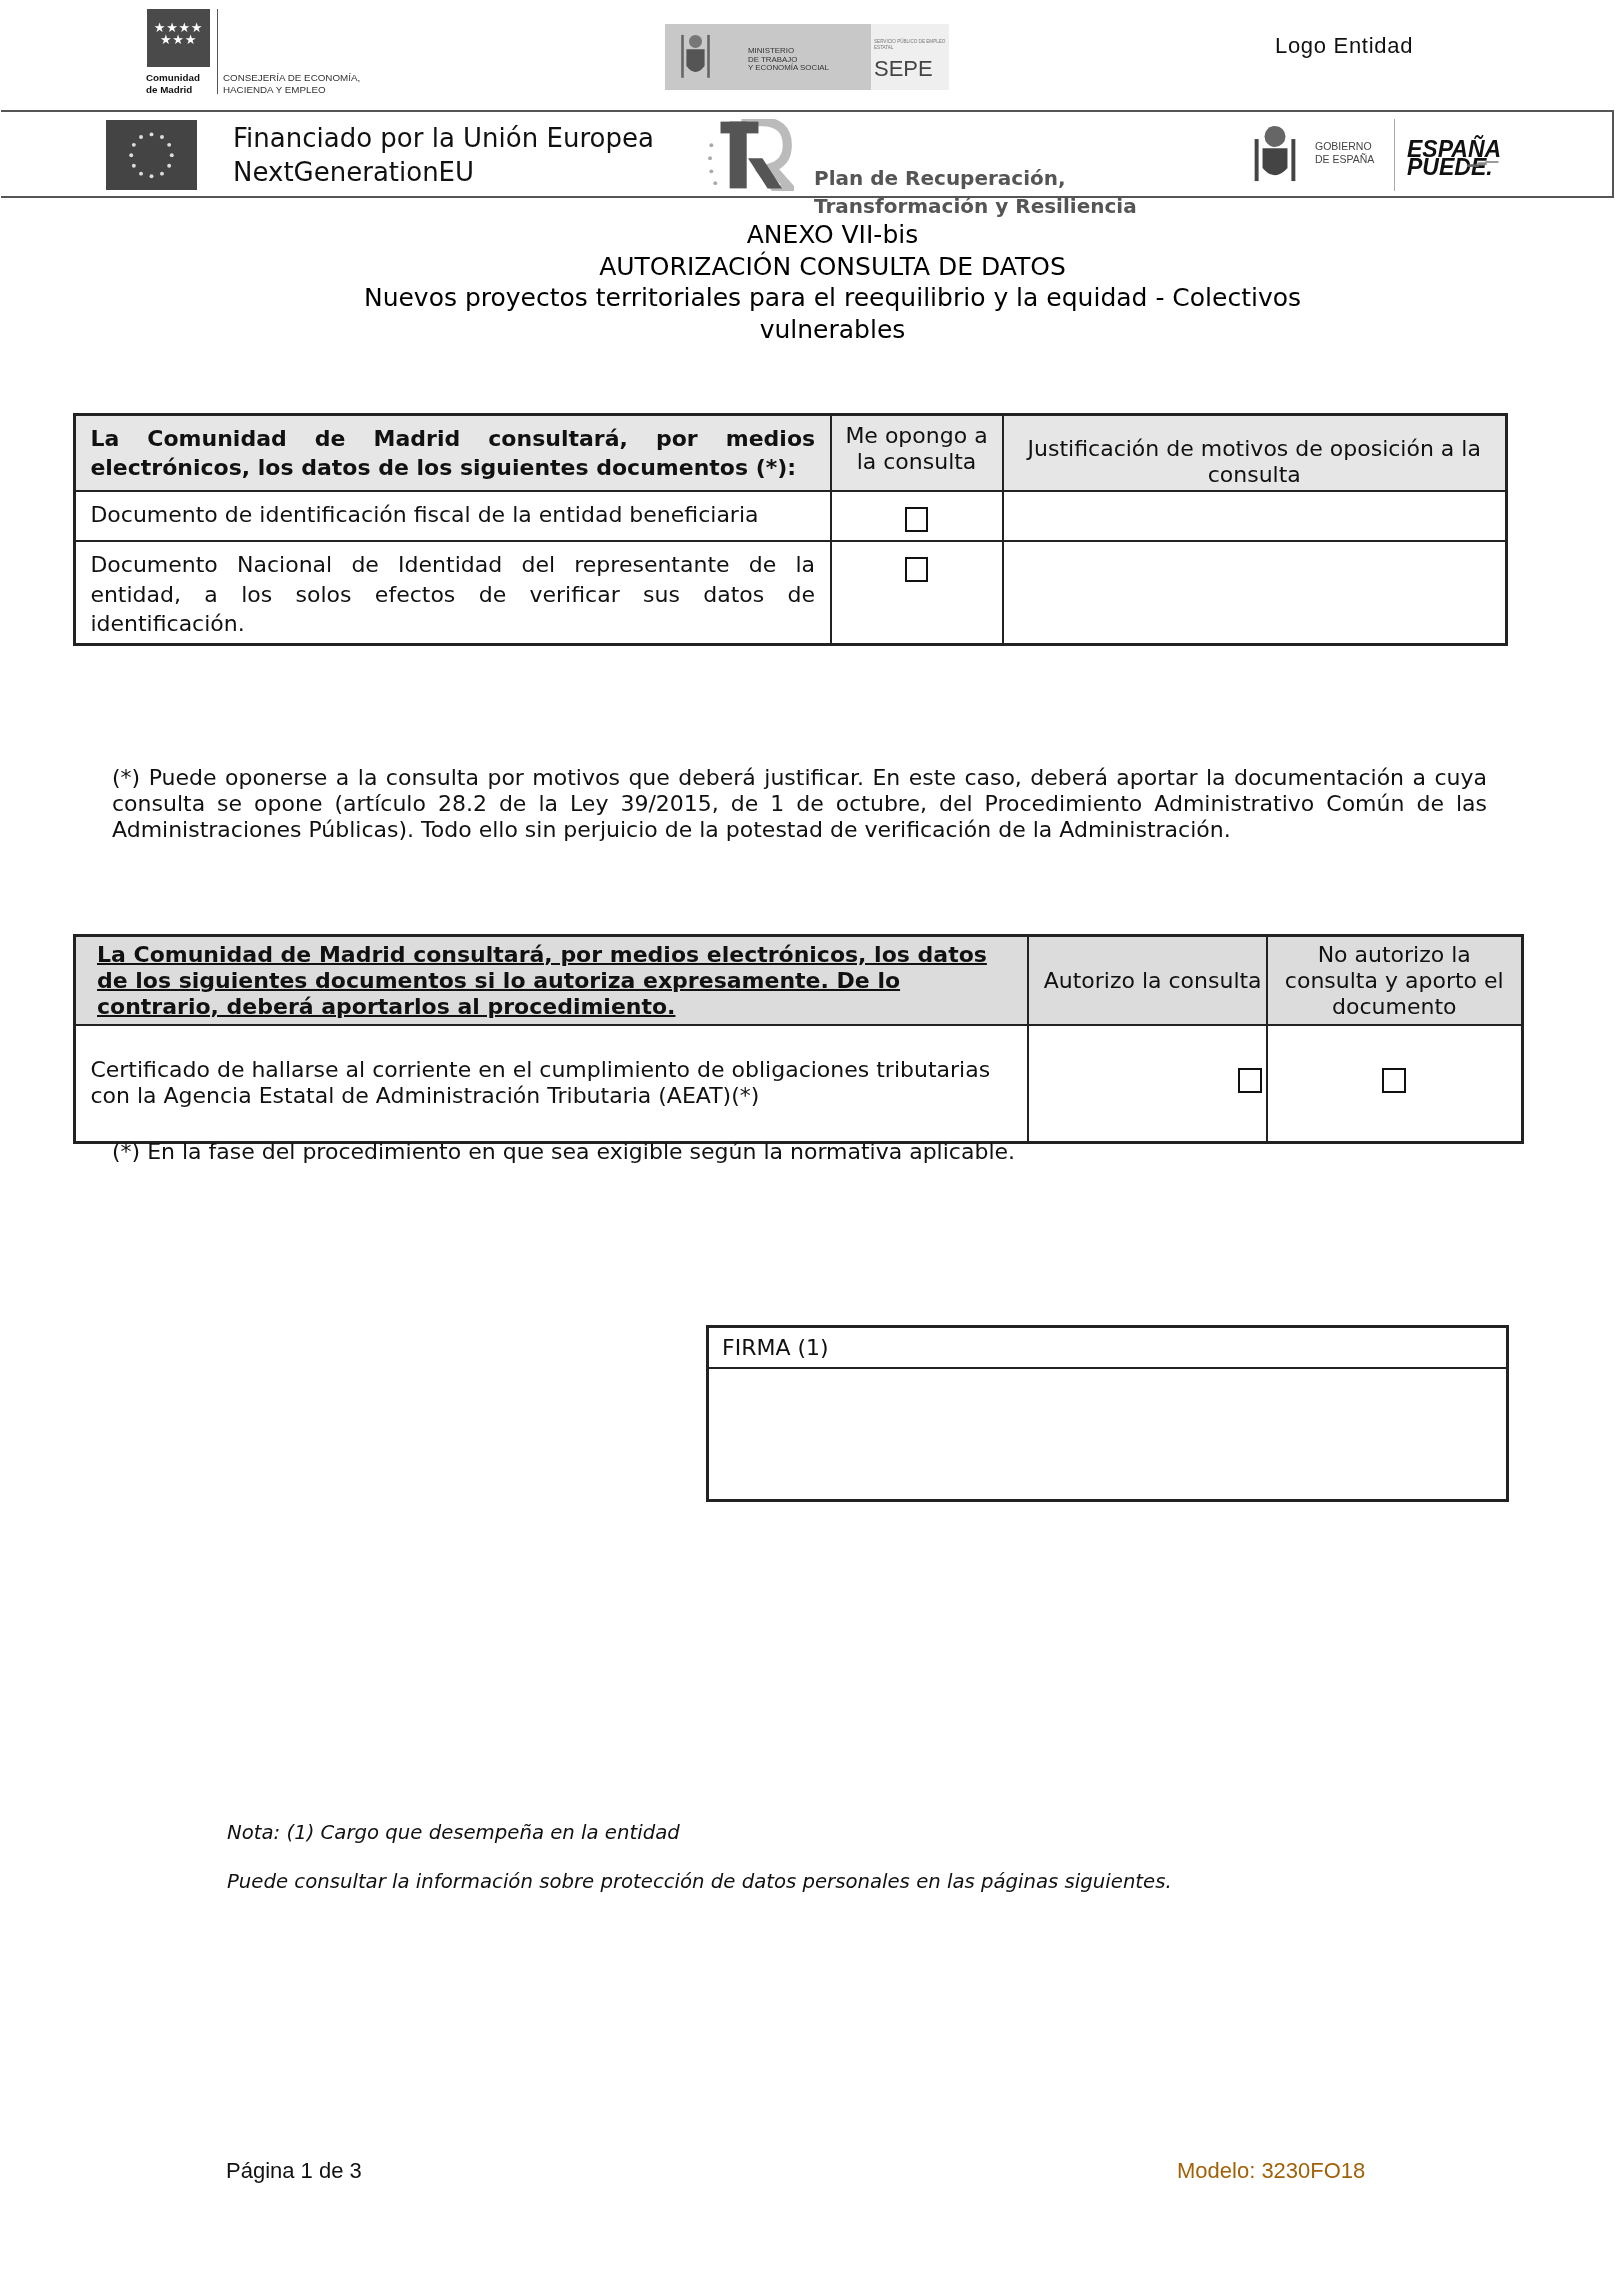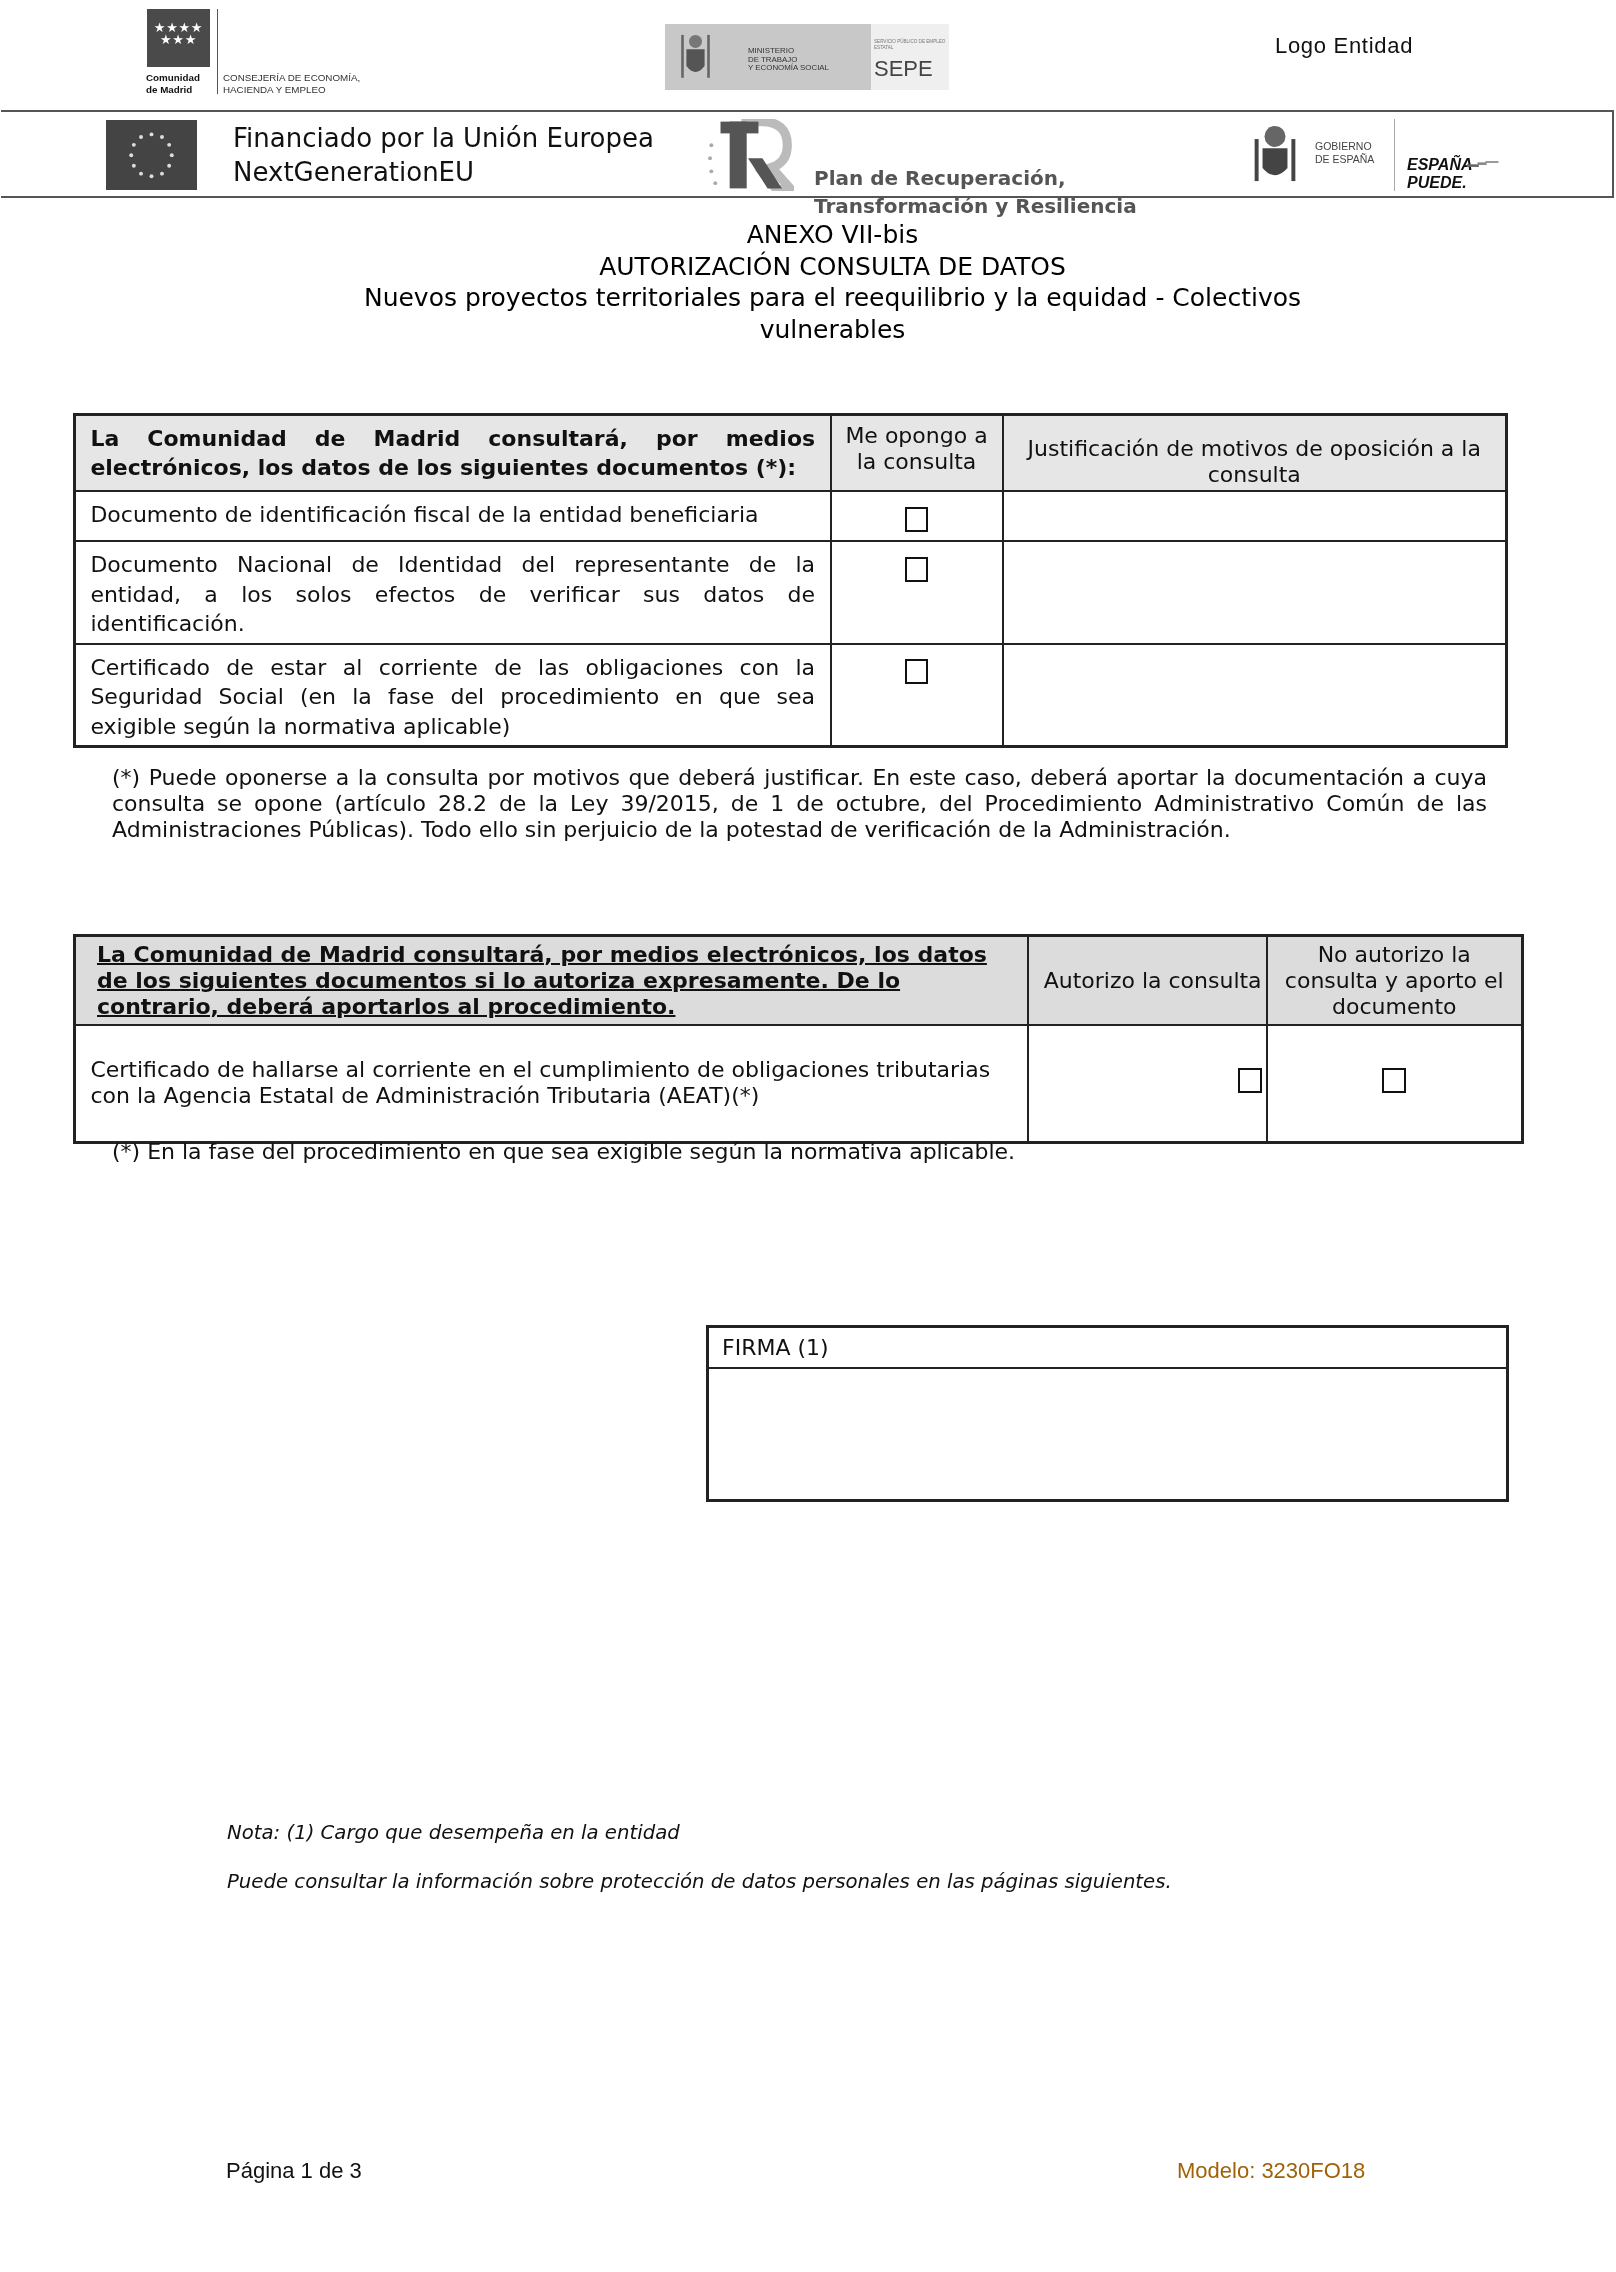--- a/index.html
+++ b/index.html
@@ -25,21 +25,21 @@
 
   
   .banner { left: 1.3px; top: 110px; width: 1613px; height: 88px; border: 2.6px solid #555; border-left: none; }
   .eu-flag { left: 106px; top: 120px; width: 91px; height: 70px; background: #444; }
   .eu-text { left: 233px; top: 121px; font-family: "DejaVu Sans", sans-serif; font-size: 26px; line-height: 34px; color: #111; }
   .tr-logo { left: 702px; top: 119px; width: 92px; height: 72px; }
   .plan-text { left: 814px; top: 136px; font-family: "DejaVu Sans", sans-serif; font-weight: bold; font-size: 20px; line-height: 27.6px; color: #555; margin-top: 29px; }
   .gob-shield { left: 1252px; top: 122px; width: 46px; height: 63px; }
   .gob-text { left: 1315px; top: 140px; font-family: "Liberation Sans", sans-serif; font-size: 10.5px; line-height: 13px; color: #444; }
   .gob-rule { left: 1394px; top: 119px; width: 1.3px; height: 72px; background: #aaa; }
-  .ep-text { left: 1407px; top: 140px; font-family: "Liberation Sans", sans-serif; font-weight: bold; font-style: italic; font-size: 16px; line-height: 18.4px; color: #111; margin-top: 16px; }
+  .ep-text { left: 1407px; top: 140px; font-family: "Liberation Sans", sans-serif; font-weight: bold; font-style: italic; font-size: 23px; line-height: 18.4px; color: #111; }
   .ep-mark { left: 1467px; top: 161px; width: 31.5px; height: 6.6px; }
 
   
   .titles { left: 0; top: 219px; width: 1617px; text-align: center; font-size: 25px; line-height: 31.5px; color: #000; }
   .titles div { padding: 0 262px; margin-left: 48px; }
 
   
   table { border-collapse: collapse; position: absolute; }
   .t1 { left: 73px; top: 413px; width: 1435px; border: 3.9px solid #222; }
   .t1 td { border: 2px solid #222; vertical-align: top; font-size: 22px; line-height: 29.5px; }
@@ -185,25 +185,20 @@
   <tr>
     <td class="c1">Documento de identificación fiscal de la entidad beneficiaria</td>
     <td class="c2"><span class="checkbox"></span></td>
     <td class="c3"></td>
   </tr>
   <tr>
     <td class="c1">Documento Nacional de Identidad del representante de la entidad, a los solos efectos de verificar sus datos de identificación.</td>
     <td class="c2"><span class="checkbox"></span></td>
     <td class="c3"></td>
   </tr>
-  <tr>
-    <td class="c1">Certificado de estar al corriente de las obligaciones con la Seguridad Social (en la fase del procedimiento en que sea exigible según la normativa aplicable)</td>
-    <td class="c2"><span class="checkbox"></span></td>
-    <td class="c3"></td>
-  </tr>
 </tbody>
   </table>
 
 <div class="abs note1">(*) Puede oponerse a la consulta por motivos que deberá justificar. En este caso, deberá aportar la documentación a cuya consulta se opone (artículo 28.2 de la Ley 39/2015, de 1 de octubre, del Procedimiento Administrativo Común de las Administraciones Públicas). Todo ello sin perjuicio de la potestad de verificación de la Administración.</div>
 
 <table class="t2">
   <tbody>
       <tr class="hdr">
     <td class="c1">La Comunidad de Madrid consultará, por medios electrónicos, los datos de los siguientes documentos si lo autoriza expresamente. De lo contrario, deberá aportarlos al procedimiento.</td>
     <td class="c2">Autorizo la consulta</td>

